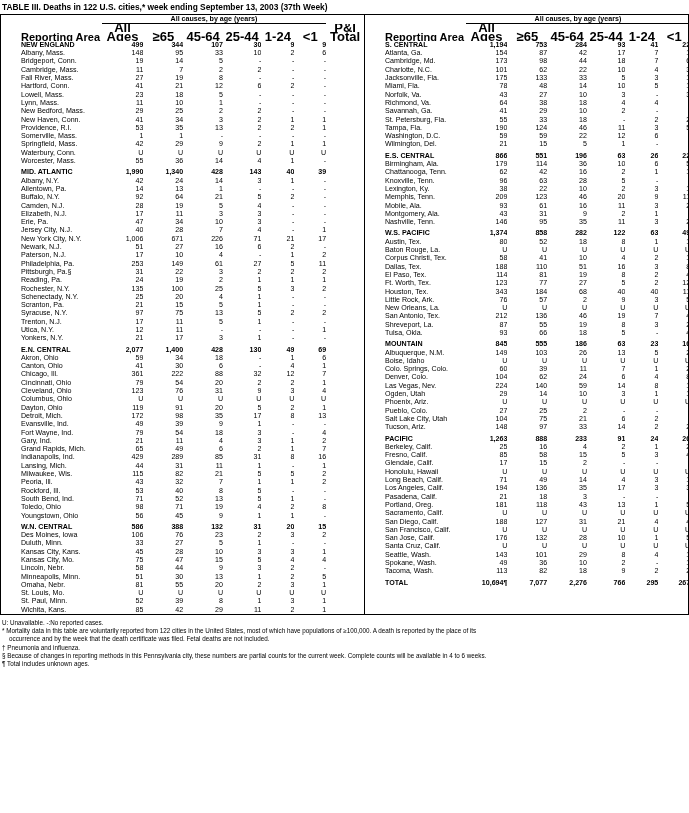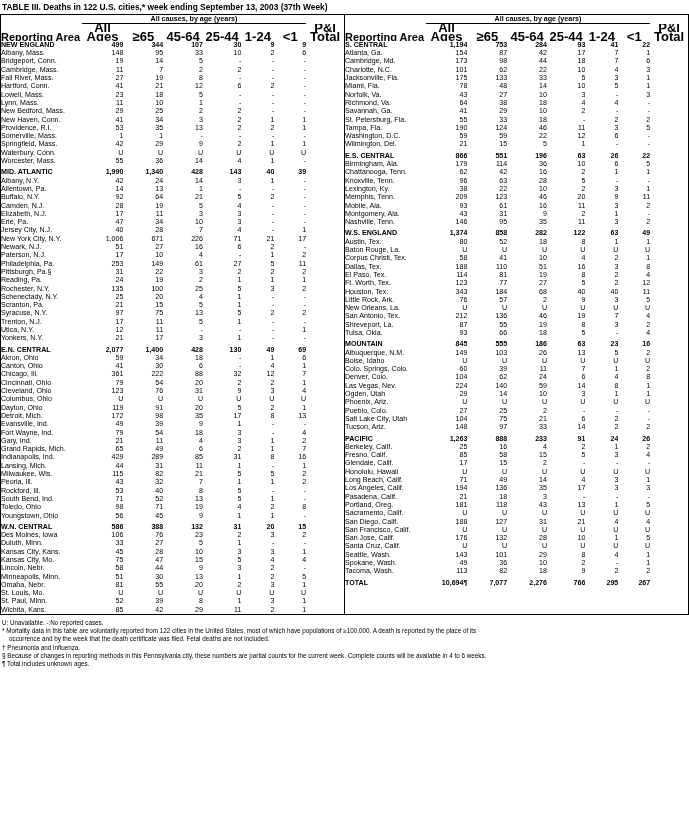--- a/index.html
+++ b/index.html
@@ -15,21 +15,21 @@
     font-weight:bold;
     padding:2px 16px 2px 2px;
     letter-spacing:0px;
   }
   .outer{
     border:1px solid #000;
     width:687px;
     margin:0 auto;
   }
   .panes{display:flex;}
-  .pane{flex:0 0 auto;}
+  .pane{flex:0 0 auto;margin-left:20px;}
   .pane.left{width:343px;border-right:1px solid #000;}
   .pane.right{width:343px;}
   table.tbl{
     border-collapse:collapse;
     table-layout:fixed;
     width:100%;
     font-size:7.1px;
   }
   table.tbl td, table.tbl th{
     padding:0;
@@ -1172,21 +1172,21 @@
                 <td class="num">11</td>
                 <td class="num">3</td>
                 <td class="num">2</td>
                 <td></td>
                 <td class="num">6</td>
               </tr>
               <tr class="spacer">
                 <td colspan="8"></td>
               </tr>
               <tr>
-                <td class="area bold">W.S. ENGLAND</td>
+                <td class="area bold">W.S. PACIFIC</td>
                 <td class="num bold">1,374</td>
                 <td class="num bold">858</td>
                 <td class="num bold">282</td>
                 <td class="num bold">122</td>
                 <td class="num bold">63</td>
                 <td class="num bold">49</td>
                 <td></td>
                 <td class="num bold">73</td>
               </tr>
               <tr>

